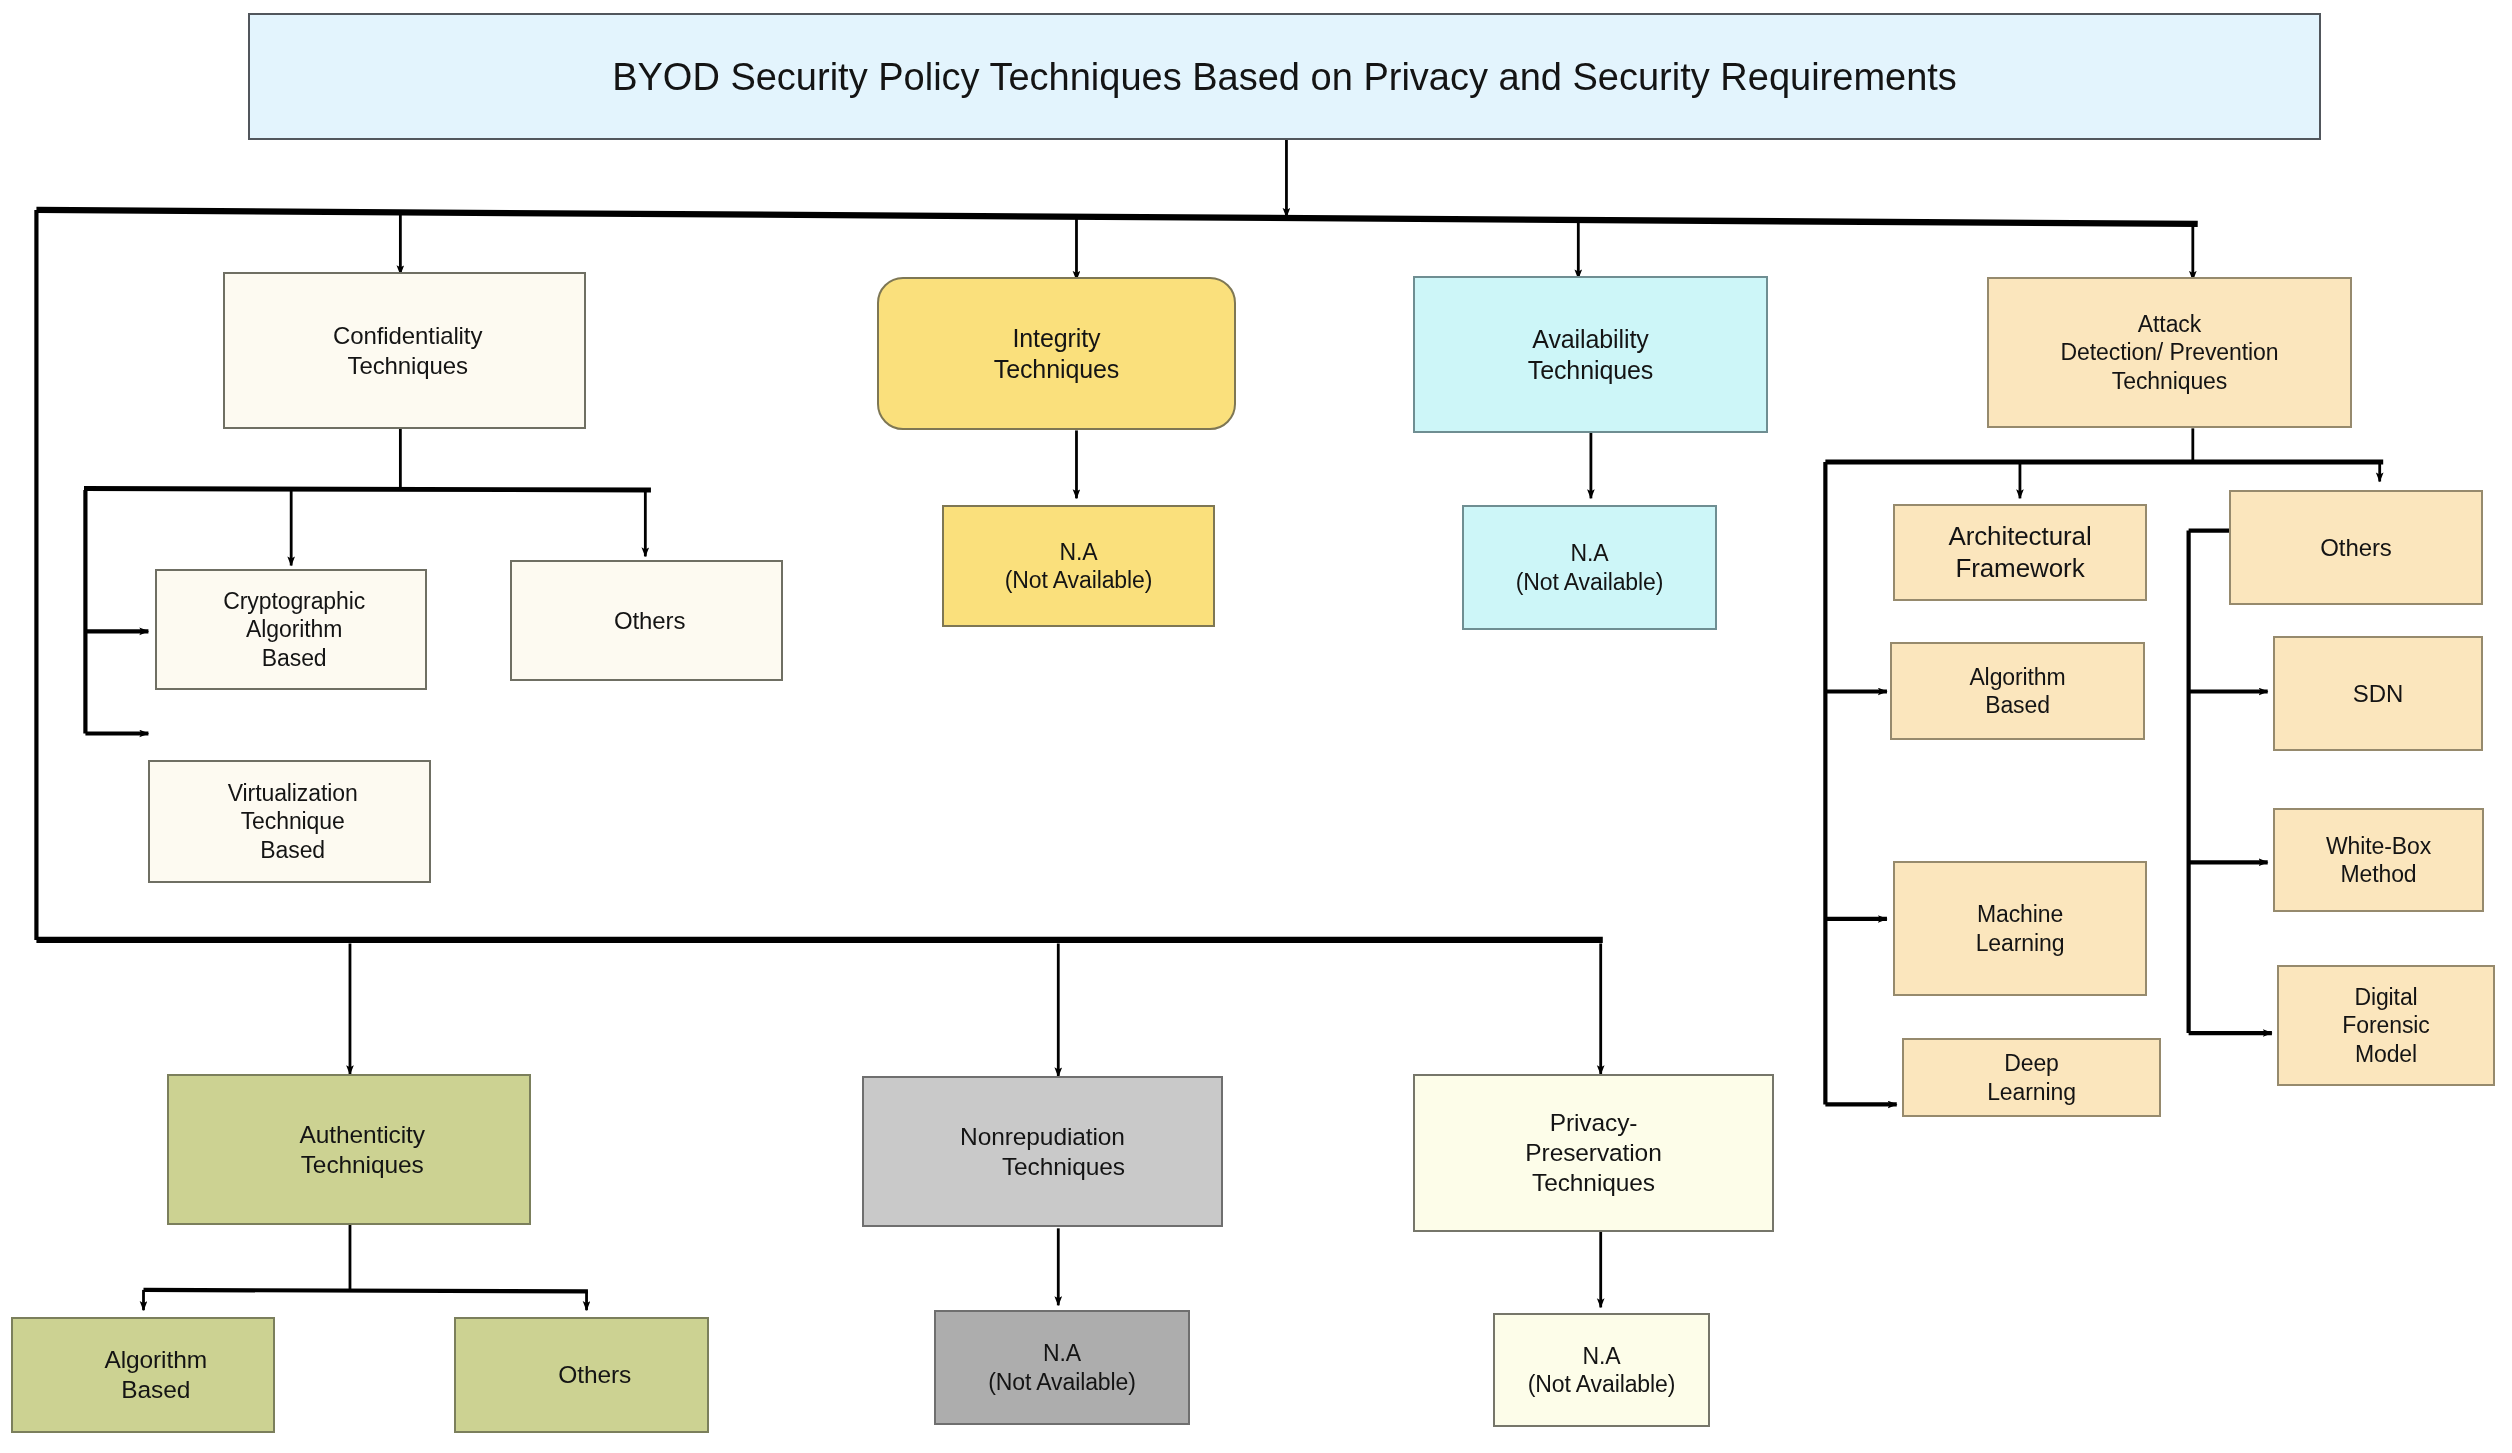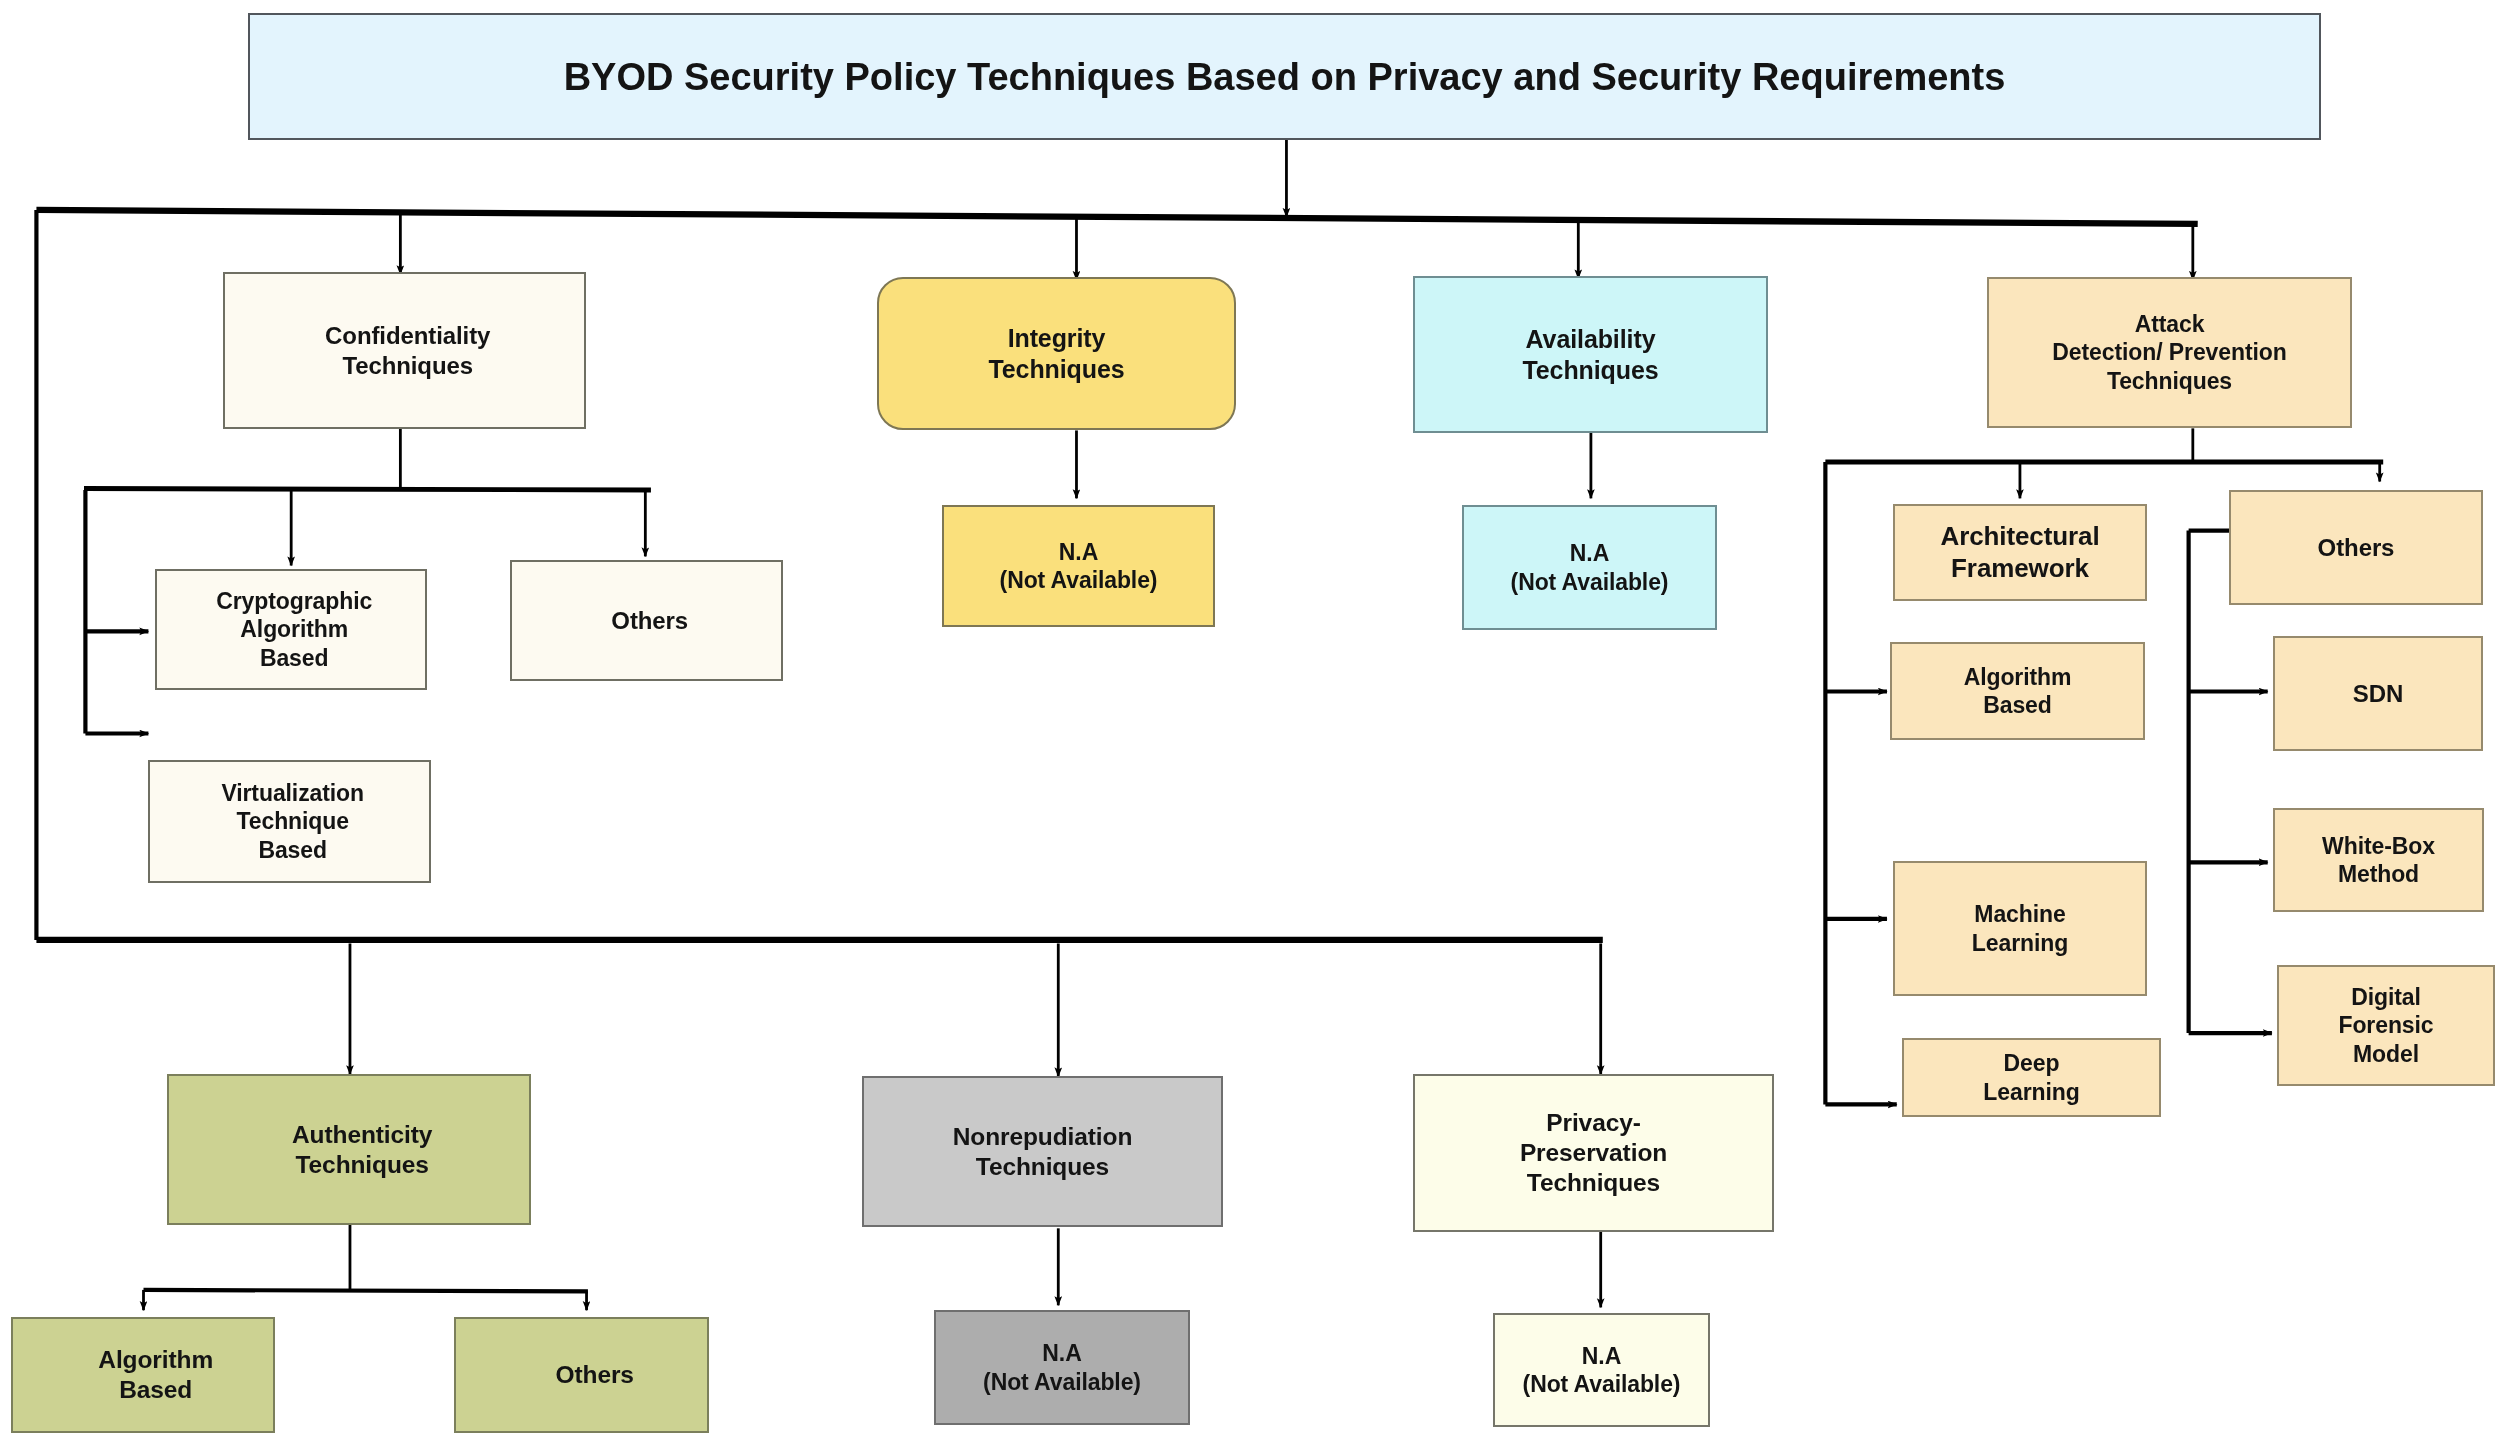--- a/index.html
+++ b/index.html
@@ -6,21 +6,21 @@
   html,body{margin:0;padding:0;background:#ffffff;}
   body{font-family:"Liberation Sans", sans-serif;}
   #stage{position:relative;width:2512px;height:1453px;background:#ffffff;overflow:hidden;}
   #wires{position:absolute;left:0;top:0;width:2512px;height:1453px;pointer-events:none;}
   .node{
     position:absolute;
     box-sizing:border-box;
     border:2.1px solid #6f6f63;
     display:flex;align-items:center;justify-content:center;
     text-align:center;
-    font-weight:bold;
+    font-weight:normal;
     color:#141414;
     line-height:1.22;
     padding:2.8px 5.6px;
     letter-spacing:-0.1px;
   }
   .node span{display:block;white-space:pre-line;}
   .n-title{
     border:2.1px solid #51565c;
     background:#e3f4fd;
     font-size:38px;
@@ -207,21 +207,21 @@
 
   <div class="node n-olive" style="left:10.5px;top:1317px;width:264px;height:116px;font-size:24.5px;">
     <span>Algorithm
 Based</span>
   </div>
 
   <div class="node n-olive" style="left:454px;top:1317px;width:255px;height:116px;font-size:24.5px;">
     <span>Others</span>
   </div>
 
-  <div class="node n-gray" style="left:862px;top:1076px;width:361px;height:151px;font-size:24.5px;">
+  <div class="node n-gray" style="left:862px;top:1076px;width:361px;height:151px;font-size:24.5px;text-align:right;">
     <span>Nonrepudiation
 Techniques</span>
   </div>
 
   <div class="node n-gray-d" style="left:934px;top:1310px;width:256px;height:115px;font-size:23px;">
     <span>N.A
 (Not Available)</span>
   </div>
 
   <div class="node n-ivory" style="left:1413px;top:1074px;width:361px;height:158px;font-size:24.5px;">

